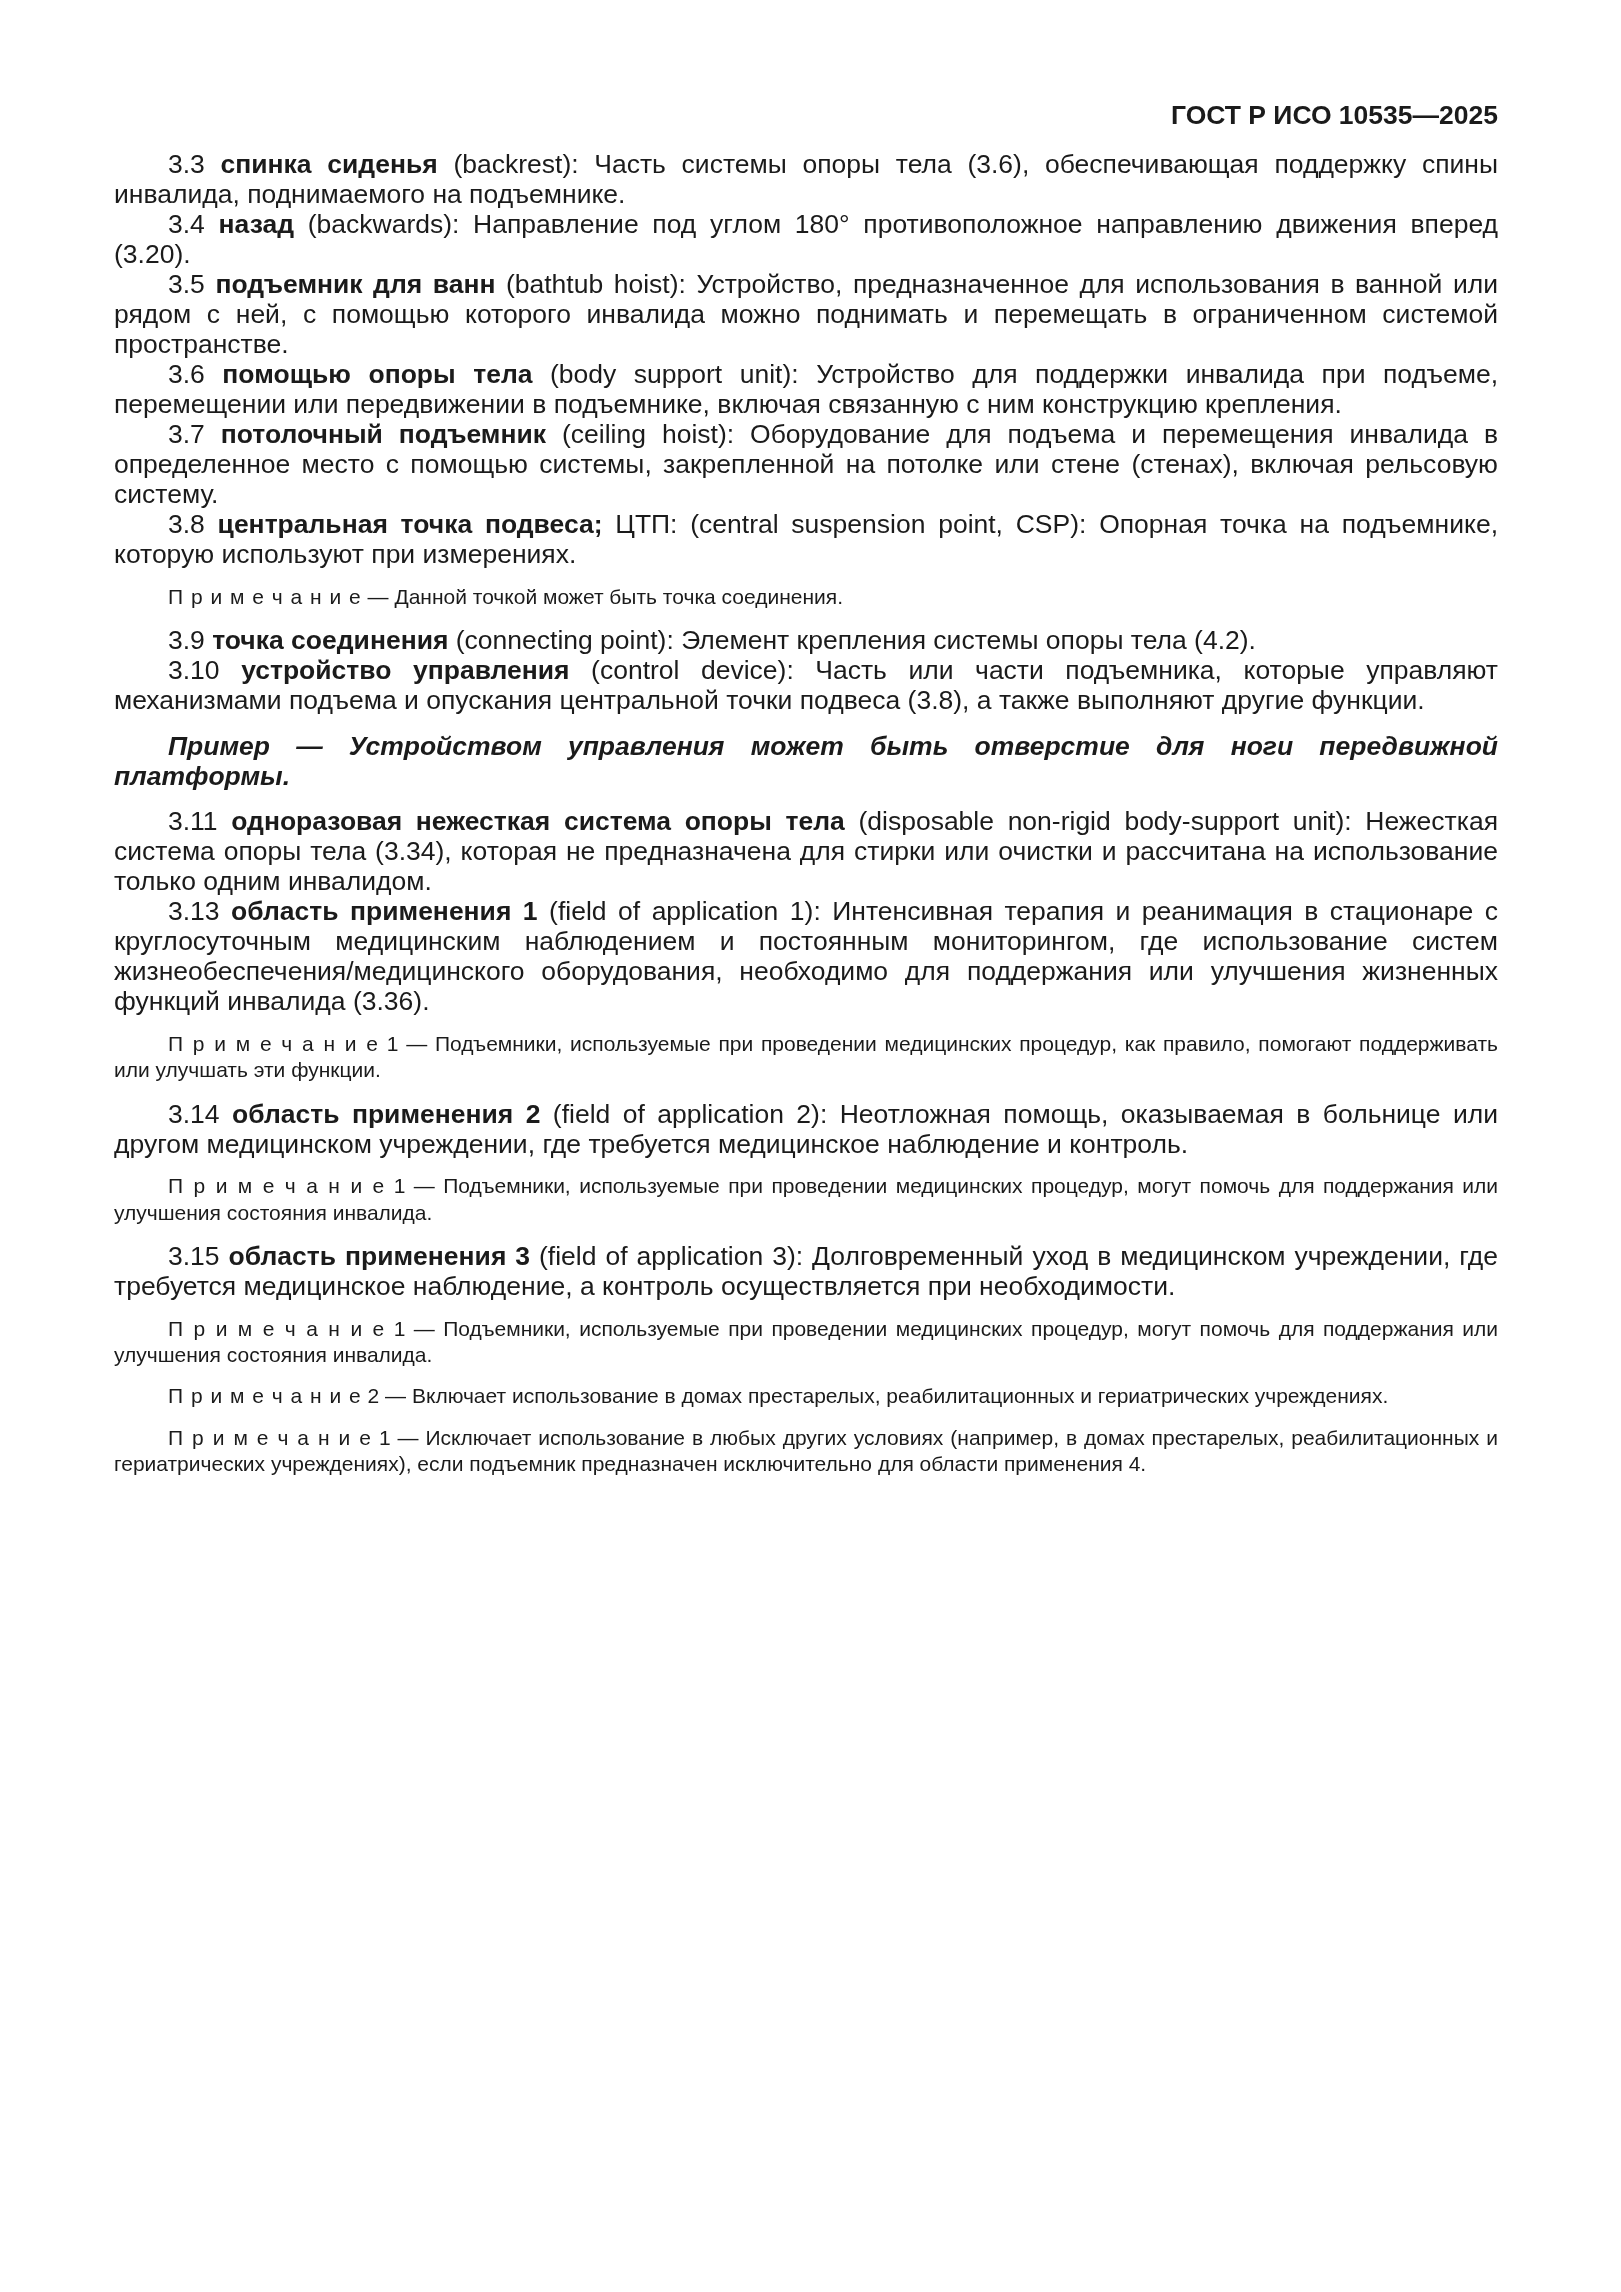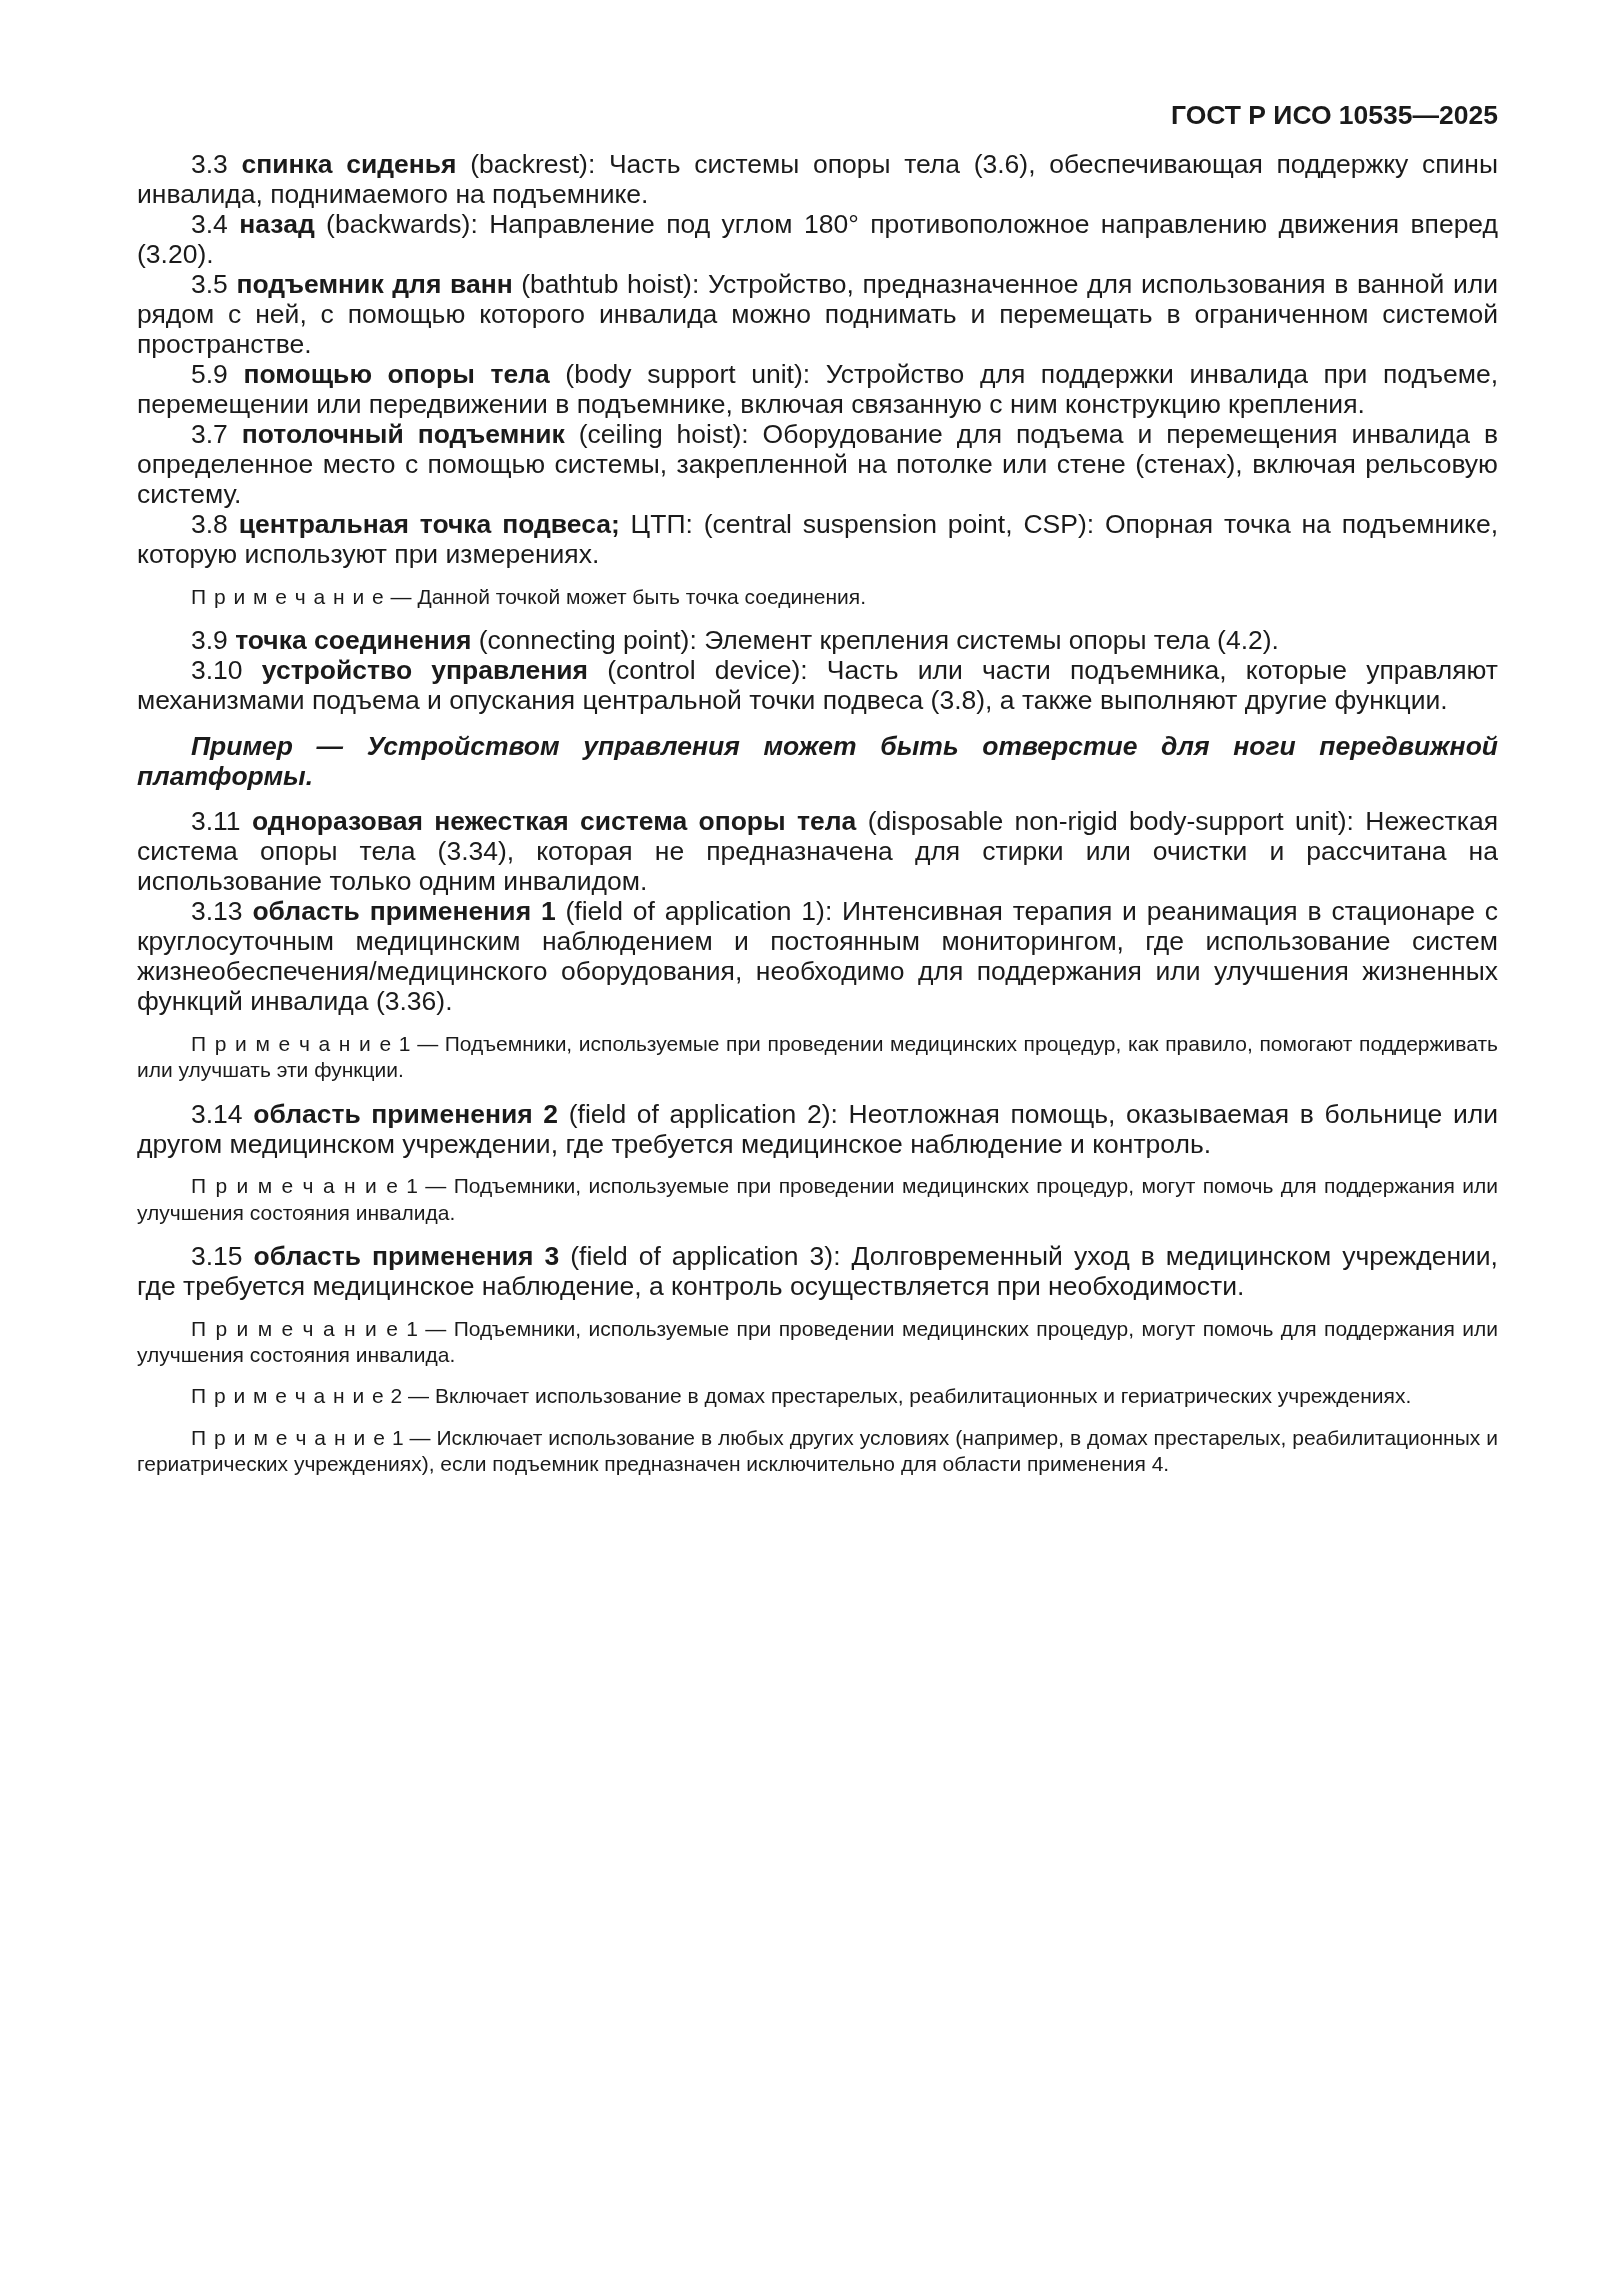--- a/index.html
+++ b/index.html
@@ -22,21 +22,21 @@
     left: 123px;
     right: 123px;
     text-align: right;
     font-weight: bold;
     font-size: 26.5px;
     line-height: 31px;
   }
   .content {
     position: absolute;
     top: 149px;
-    left: 137px;
+    left: 114px;
     right: 123px;
   }
   .content p {
     margin: 0;
     text-align: justify;
     text-indent: 54px;
     font-size: 26.5px;
     line-height: 30px;
     hyphens: auto;
     -webkit-hyphens: auto;
@@ -72,21 +72,21 @@
 <body>
 
 <div class="page">
   <div class="header">
     <span>ГОСТ Р ИСО 10535—2025</span>
   </div>
   <div class="content">
       <p class="block term"><span class="seg-normal">3.3 </span><span class="seg-bold">спинка сиденья</span><span class="seg-normal"> (backrest): Часть системы опоры тела (3.6), обеспечивающая поддержку спины инвалида, поднимаемого на подъемнике.</span></p>
       <p class="block term"><span class="seg-normal">3.4 </span><span class="seg-bold">назад</span><span class="seg-normal"> (backwards): Направление под углом 180° противоположное направлению движения вперед (3.20).</span></p>
       <p class="block term"><span class="seg-normal">3.5 </span><span class="seg-bold">подъемник для ванн</span><span class="seg-normal"> (bathtub hoist): Устройство, предназначенное для использования в ванной или рядом с ней, с помощью которого инвалида можно поднимать и перемещать в ограниченном системой пространстве.</span></p>
-      <p class="block term"><span class="seg-normal">5.9 </span><span class="seg-bold">помощью опоры тела</span><span class="seg-normal"> (body support unit): Устройство для поддержки инвалида при подъеме, перемещении или передвижении в подъемнике, включая связанную с ним конструкцию крепления.</span></p>
+      <p class="block term"><span class="seg-normal">3.6 </span><span class="seg-bold">помощью опоры тела</span><span class="seg-normal"> (body support unit): Устройство для поддержки инвалида при подъеме, перемещении или передвижении в подъемнике, включая связанную с ним конструкцию крепления.</span></p>
       <p class="block term"><span class="seg-normal">3.7 </span><span class="seg-bold">потолочный подъемник</span><span class="seg-normal"> (ceiling hoist): Оборудование для подъема и перемещения инвалида в определенное место с помощью системы, закрепленной на потолке или стене (стенах), включая рельсовую систему.</span></p>
       <p class="block term"><span class="seg-normal">3.8 </span><span class="seg-bold">центральная точка подвеса;</span><span class="seg-normal"> ЦТП: (central suspension point, CSP): Опорная точка на подъемнике, которую используют при измерениях.</span></p>
       <p class="block note"><span class="seg-note-label">П р и м е ч а н и е</span><span class="seg-normal"> — Данной точкой может быть точка соединения.</span></p>
       <p class="block term"><span class="seg-normal">3.9 </span><span class="seg-bold">точка соединения</span><span class="seg-normal"> (connecting point): Элемент крепления системы опоры тела (4.2).</span></p>
       <p class="block term"><span class="seg-normal">3.10 </span><span class="seg-bold">устройство управления</span><span class="seg-normal"> (control device): Часть или части подъемника, которые управляют механизмами подъема и опускания центральной точки подвеса (3.8), а также выполняют другие функции.</span></p>
       <p class="block example"><span class="seg-normal">Пример — Устройством управления может быть отверстие для ноги передвижной платформы.</span></p>
       <p class="block term"><span class="seg-normal">3.11 </span><span class="seg-bold">одноразовая нежесткая система опоры тела</span><span class="seg-normal"> (disposable non-rigid body-support unit): Нежесткая система опоры тела (3.34), которая не предназначена для стирки или очистки и рассчитана на использование только одним инвалидом.</span></p>
       <p class="block term"><span class="seg-normal">3.13 </span><span class="seg-bold">область применения 1</span><span class="seg-normal"> (field of application 1): Интенсивная терапия и реанимация в стационаре с круглосуточным медицинским наблюдением и постоянным мониторингом, где использование систем жизнеобеспечения/медицинского оборудования, необходимо для поддержания или улучшения жизненных функций инвалида (3.36).</span></p>
       <p class="block note"><span class="seg-note-label">П р и м е ч а н и е</span><span class="seg-normal"> 1 — Подъемники, используемые при проведении медицинских процедур, как правило, помогают поддерживать или улучшать эти функции.</span></p>
       <p class="block term"><span class="seg-normal">3.14 </span><span class="seg-bold">область применения 2</span><span class="seg-normal"> (field of application 2): Неотложная помощь, оказываемая в больнице или другом медицинском учреждении, где требуется медицинское наблюдение и контроль.</span></p>

